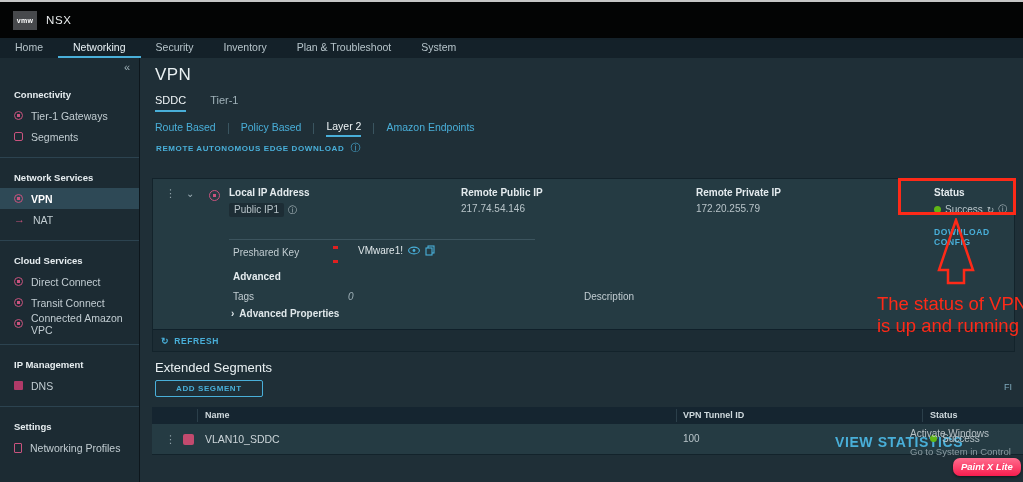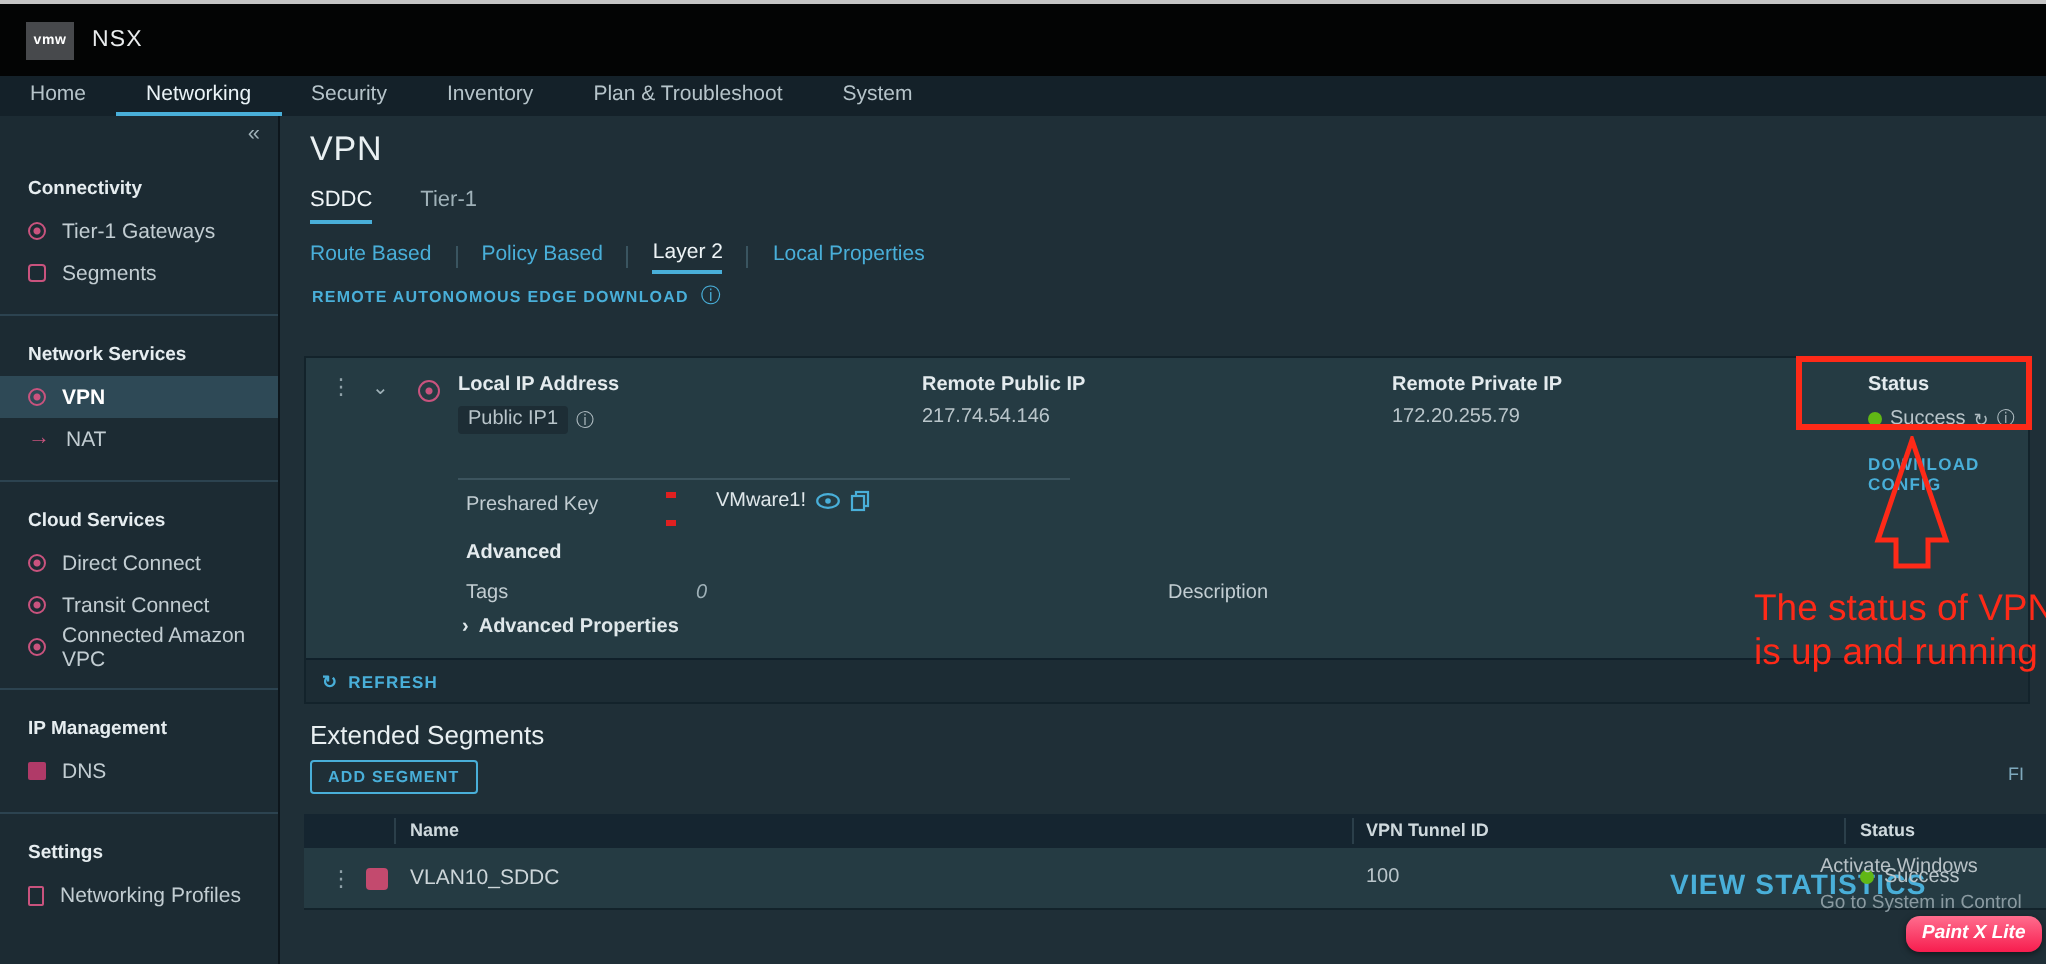--- a/index.html
+++ b/index.html
@@ -66,21 +66,21 @@
   .d-bold { font-size:10px; font-weight:bold; color:#e4ebee; }
   .key-val { display:flex; gap:5px; align-items:center; font-size:10px; color:#dfe7ea; }
   .eye-copy svg { display:block; }
   .italic-val { font-style:italic; color:#9fb1b8; font-size:10px; }
   .adv-props { display:flex; gap:5px; align-items:center; font-size:10px; font-weight:bold; color:#dfe7ea; cursor:pointer; }
   .refresh-bar { position:absolute; left:0; bottom:0; width:100%; height:22px;
     background:#1c2c34; border-top:1px solid #10202a; display:flex; align-items:center; padding-left:8px; gap:5px; }
   
   .ext-title { position:absolute; left:15px; top:302px; font-size:13px; color:#e9f0f2; }
   .add-btn { position:absolute; left:15px; top:322px; border:1px solid #49afd9; border-radius:2px;
-    color:#49afd9; font-size:8px; font-weight:bold; letter-spacing:.6px; padding:3px 8px; background:transparent; cursor:pointer; }
+    color:#49afd9; font-size:8px; font-weight:bold; letter-spacing:.6px; padding:3px 20px; background:transparent; cursor:pointer; }
   .filter-clip { position:absolute; left:864px; top:324px; font-size:9px; color:#7fa9bd; }
   #seg-head { position:absolute; left:12px; top:349px; right:0; height:17px; background:#152530;
     font-size:9px; font-weight:bold; color:#cfd9dd; }
   #seg-head span.hdr { position:absolute; top:3px; }
   .col-sep { position:absolute; top:2px; width:1px; height:13px; background:#2b3f4a; }
   #seg-row { position:absolute; left:12px; top:366px; right:0; height:31px; background:#253b43;
     border-bottom:1px solid #13232b; }
   .seg-name { position:absolute; left:53px; top:9px; font-size:10.5px; color:#ccd5d9; }
   .seg-tunnel { position:absolute; left:531px; top:9px; font-size:10px; color:#b9c5ca; }
   .view-stats { position:absolute; left:683px; top:10px; }
@@ -184,21 +184,21 @@
     <div class="tab">Tier-1</div>
   </div>
 
   <div class="subtabs">
     <span class="subtab">Route Based</span>
     <span class="vdiv"></span>
     <span class="subtab">Policy Based</span>
     <span class="vdiv"></span>
     <span class="subtab active">Layer 2</span>
     <span class="vdiv"></span>
-    <span class="subtab">Local Properties</span>
+    <span class="subtab">Amazon Endpoints</span>
   </div>
 
   <div class="remote-dl">
     <span class="link-sm">REMOTE AUTONOMOUS EDGE DOWNLOAD</span>
     <span class="info-glyph">ⓘ</span>
   </div>
 
   <div id="card">
     <span class="kebab" style="left:12px; top:8px;">⋮</span>
     <span class="chev" style="left:33px; top:9px;">⌄</span>

